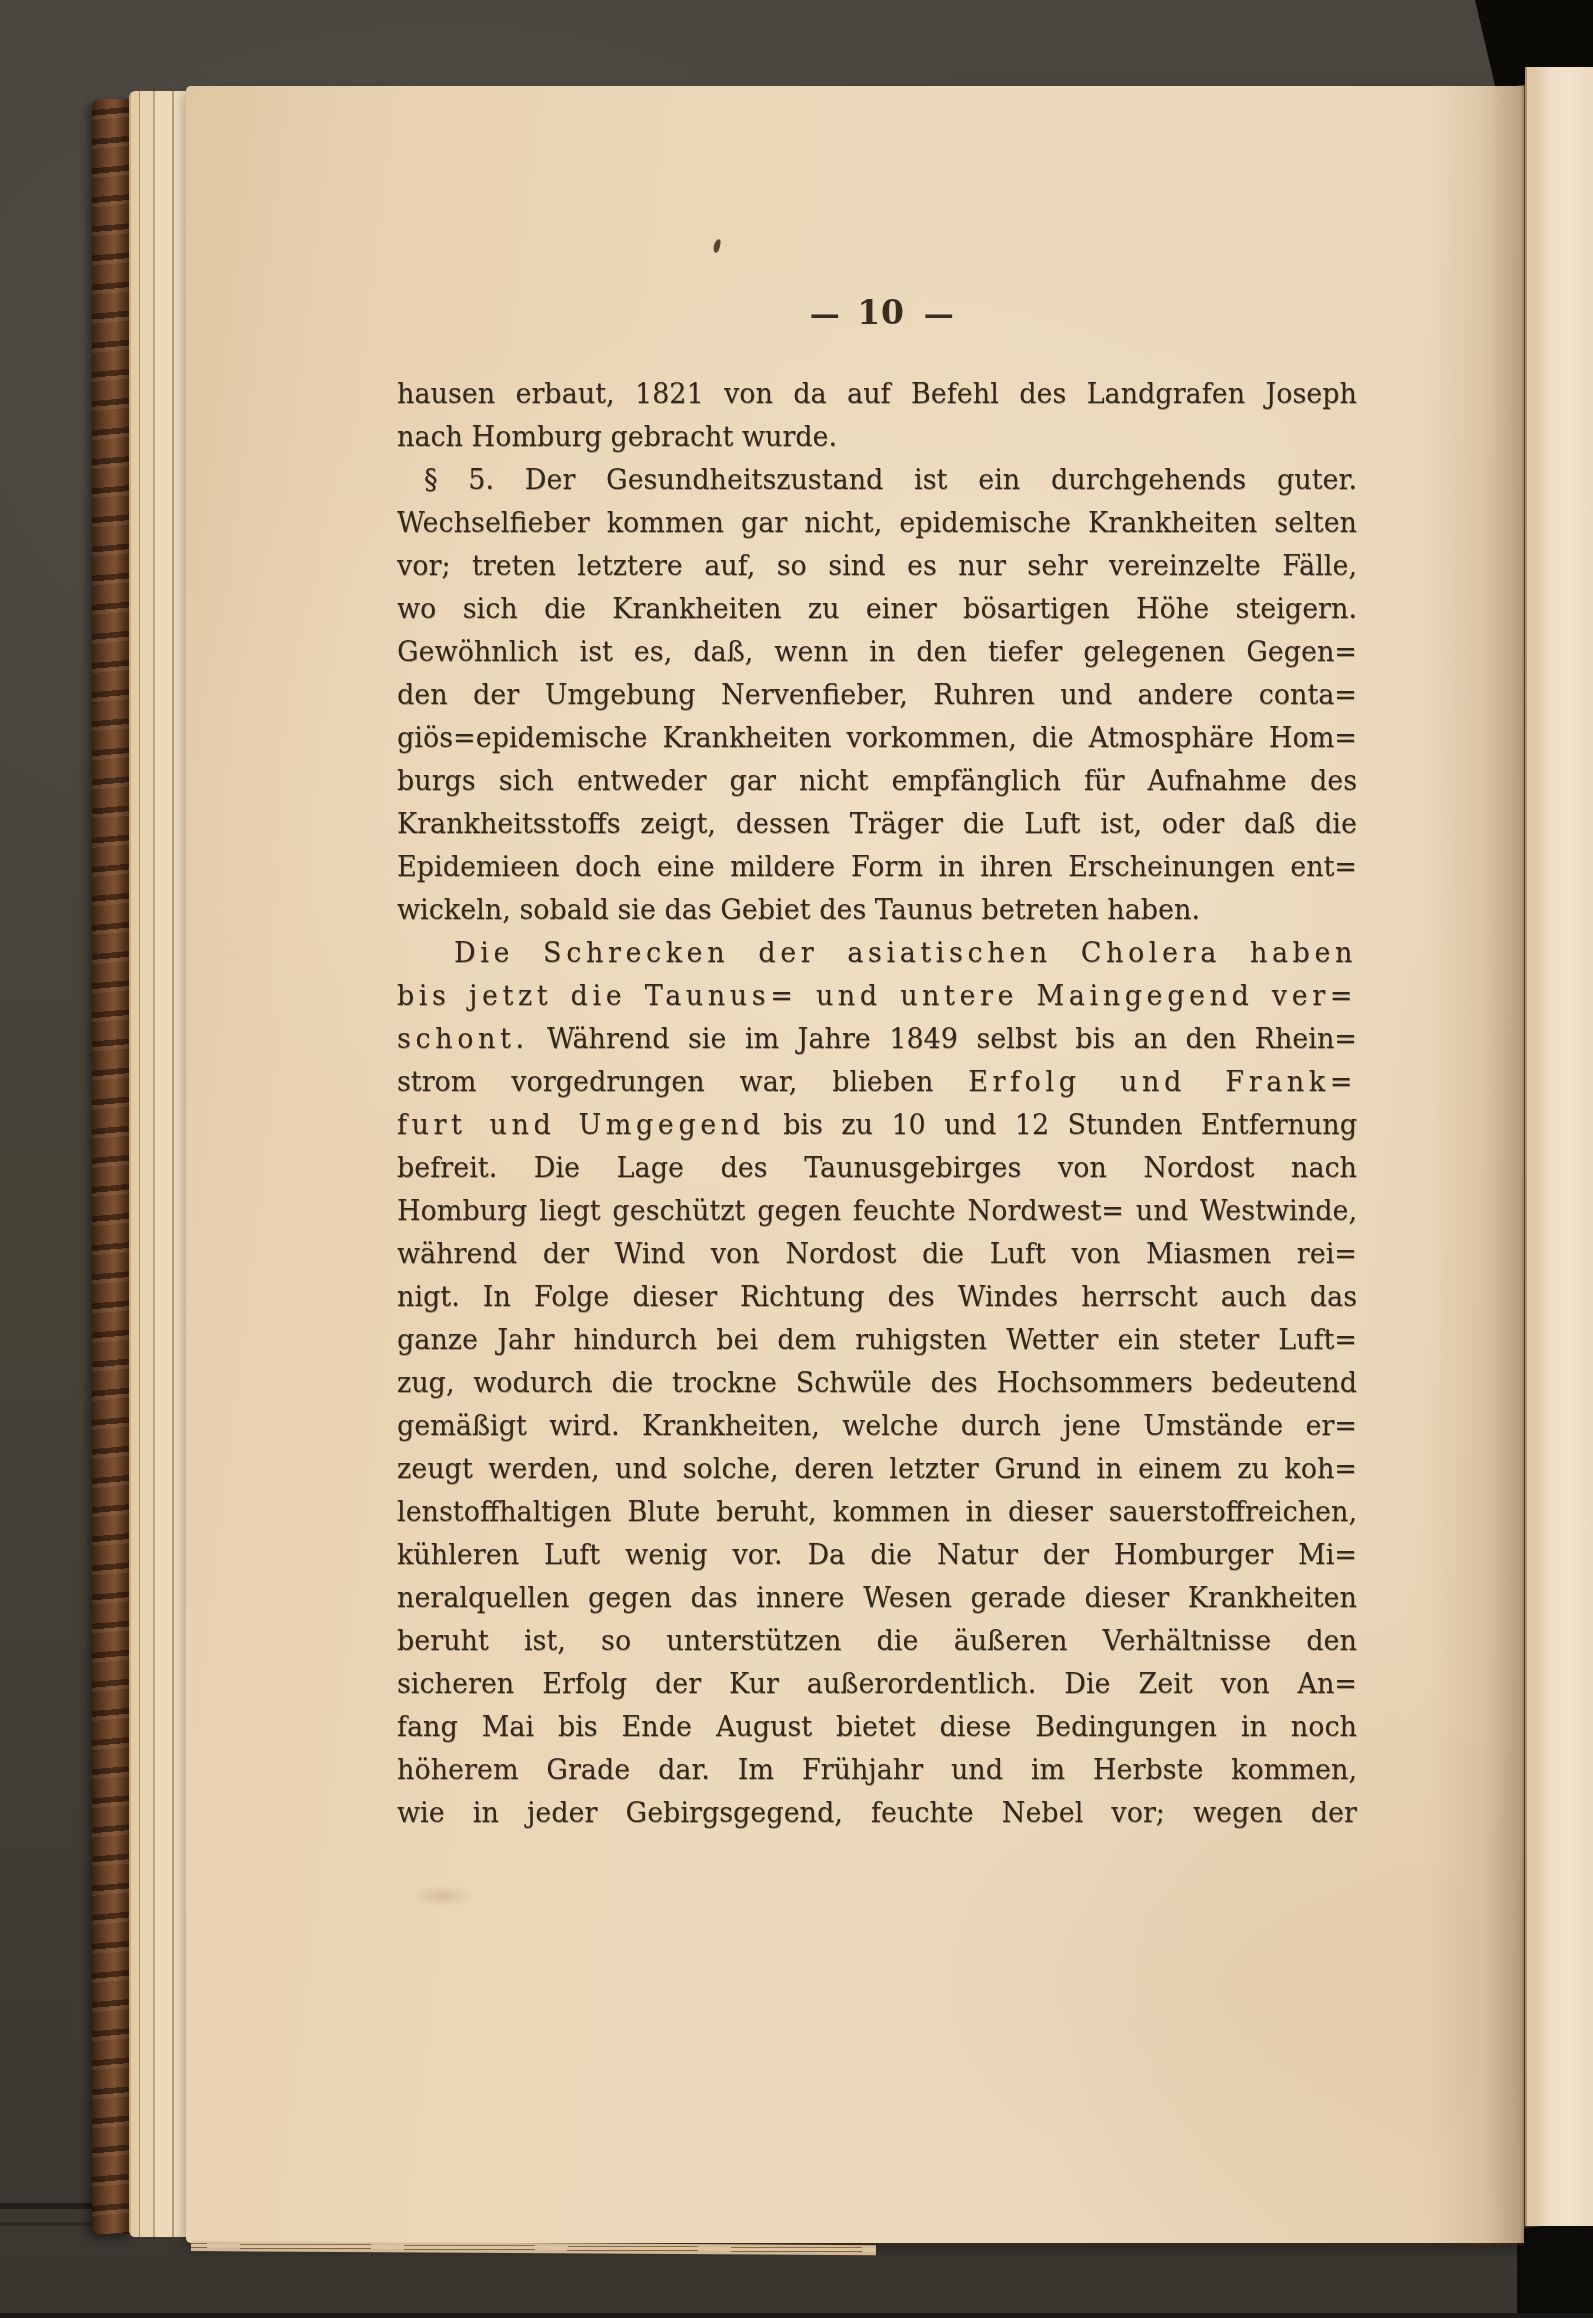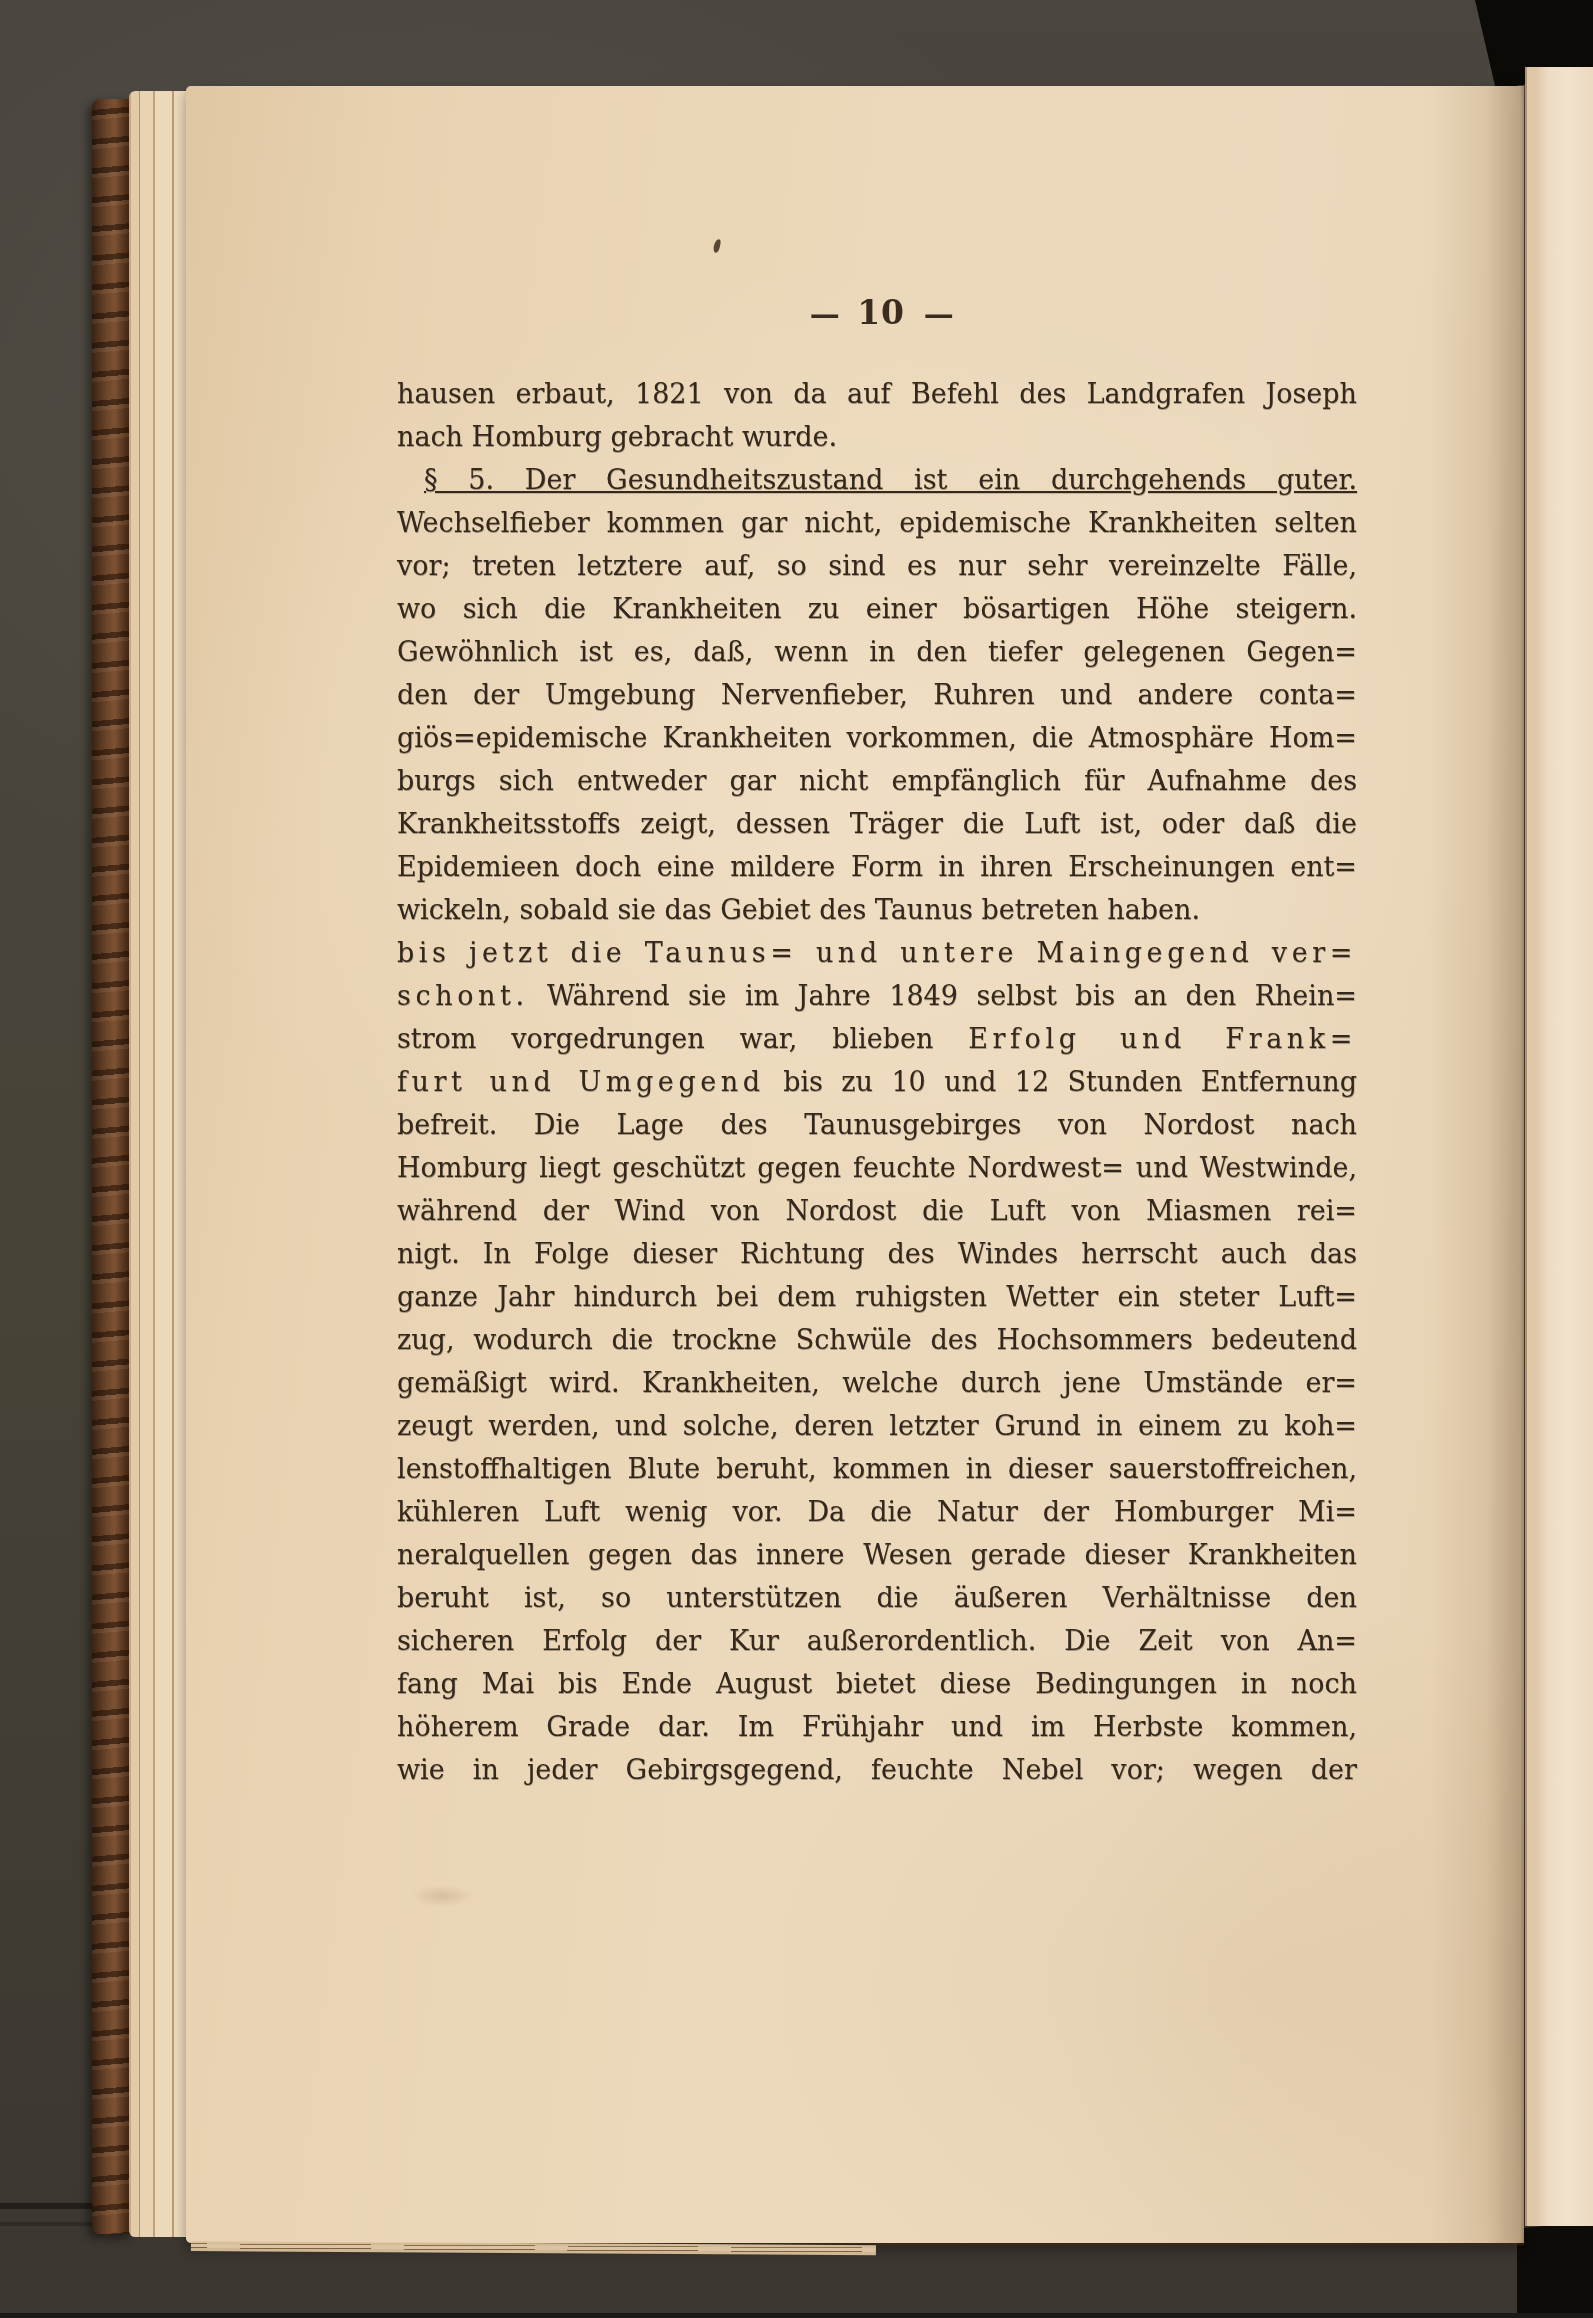--- a/index.html
+++ b/index.html
@@ -87,21 +87,21 @@
   }
   .pageno .rule { font-weight:bold; margin:0 19px; letter-spacing:-1.6px; }
   .pageno .num { font-size:33px; font-weight:bold; letter-spacing:0.8px; }
   .text-block {
     position:absolute; left:397px; top:372px; width:960px;
     font-size:27px; line-height:43px; color:#33281b;
     text-shadow:0.4px 0.6px 0.6px rgba(40,28,16,0.35);
   }
   .line { height:43px; text-align:justify; text-align-last:justify; }
   .line.nj { text-align-last:left; }
-  .line.in1 { text-indent:27px;text-decoration:underline; }
+  .line.in1 { text-indent:27px; }
   .line.in2 { text-indent:57px; }
   .sp { letter-spacing:0.17em; }
   .ink-mark {
     position:absolute; left:714px; top:239px; width:6.4px; height:13.5px;
     background:#3f2d1c; border-radius:60% 40% 50% 50%; transform:rotate(12deg); opacity:.85;
   }
   .stain {
     position:absolute; left:411px; top:1885px; width:62px; height:22px;
     background:radial-gradient(closest-side, rgba(130,100,70,0.20), transparent);
   }
@@ -136,20 +136,21 @@
       <div class="line"><span>Wechselfieber kommen gar nicht, epidemische Krankheiten selten</span></div>
       <div class="line"><span>vor; treten letztere auf, so sind es nur sehr vereinzelte Fälle,</span></div>
       <div class="line"><span>wo sich die Krankheiten zu einer bösartigen Höhe steigern.</span></div>
       <div class="line"><span>Gewöhnlich ist es, daß, wenn in den tiefer gelegenen Gegen=</span></div>
       <div class="line"><span>den der Umgebung Nervenfieber, Ruhren und andere conta=</span></div>
       <div class="line"><span>giös=epidemische Krankheiten vorkommen, die Atmosphäre Hom=</span></div>
       <div class="line"><span>burgs sich entweder gar nicht empfänglich für Aufnahme des</span></div>
       <div class="line"><span>Krankheitsstoffs zeigt, dessen Träger die Luft ist, oder daß die</span></div>
       <div class="line"><span>Epidemieen doch eine mildere Form in ihren Erscheinungen ent=</span></div>
       <div class="line nj"><span>wickeln, sobald sie das Gebiet des Taunus betreten haben.</span></div>
+      <div class="line in2"><span class="sp">Die Schrecken der asiatischen Cholera haben</span></div>
       <div class="line"><span class="sp">bis jetzt die Taunus= und untere Maingegend ver=</span></div>
       <div class="line"><span class="sp">schont.</span><span> Während sie im Jahre 1849 selbst bis an den Rhein=</span></div>
       <div class="line"><span>strom vorgedrungen war, blieben </span><span class="sp">Erfolg und Frank=</span></div>
       <div class="line"><span class="sp">furt und Umgegend</span><span> bis zu 10 und 12 Stunden Entfernung</span></div>
       <div class="line"><span>befreit. Die Lage des Taunusgebirges von Nordost nach</span></div>
       <div class="line"><span>Homburg liegt geschützt gegen feuchte Nordwest= und Westwinde,</span></div>
       <div class="line"><span>während der Wind von Nordost die Luft von Miasmen rei=</span></div>
       <div class="line"><span>nigt. In Folge dieser Richtung des Windes herrscht auch das</span></div>
       <div class="line"><span>ganze Jahr hindurch bei dem ruhigsten Wetter ein steter Luft=</span></div>
       <div class="line"><span>zug, wodurch die trockne Schwüle des Hochsommers bedeutend</span></div>

